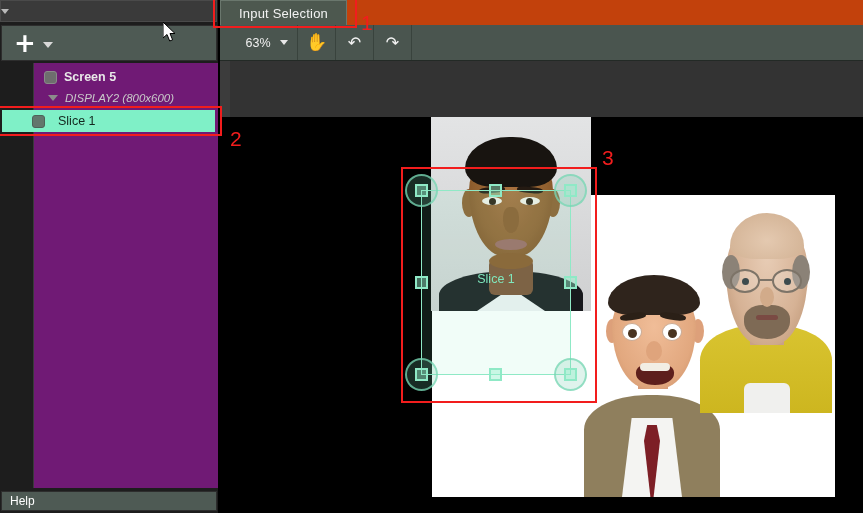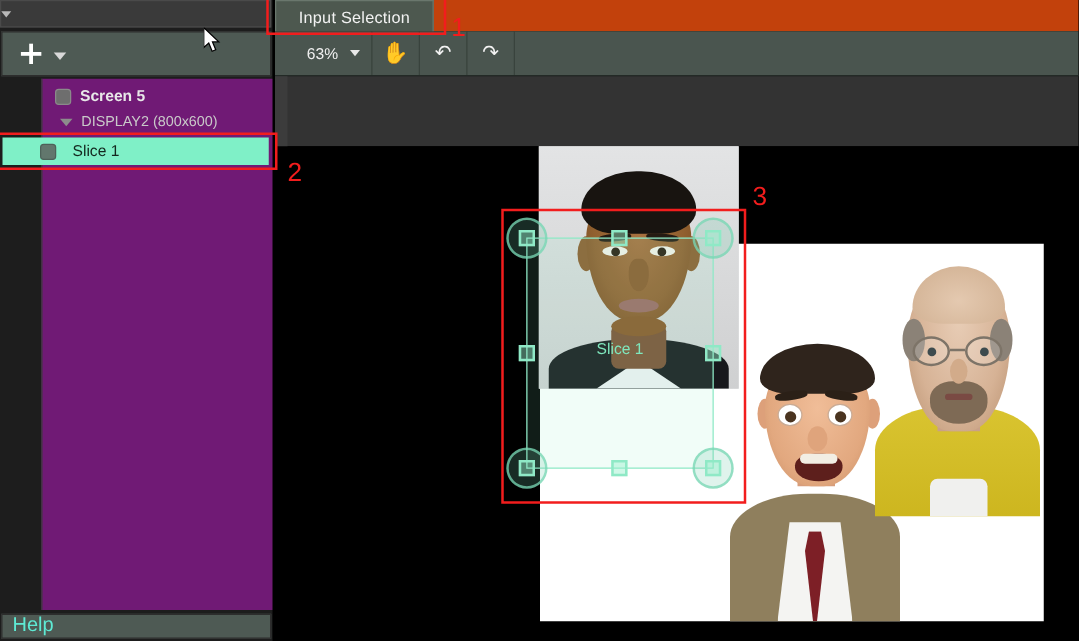--- a/index.html
+++ b/index.html
@@ -97,20 +97,21 @@
     flex: none;
   }
   .screen-label {
     color: #e8e8e8;
     font-size: 12.5px;
     font-weight: bold;
   }
   .tree-row.display {
     padding-left: 14px;
     height: 19px;
+    font-style: italic;
   }
   .tri {
     width: 0; height: 0;
     border-left: 5px solid transparent;
     border-right: 5px solid transparent;
     border-top: 6px solid #8c8c8c;
     margin-right: 7px;
     flex: none;
   }
   .display-label {
@@ -138,22 +139,22 @@
   #help-bar {
     position: absolute;
     left: 1px; top: 491px;
     width: 216px; height: 20px;
     background: #4e5a54;
     border: 1px solid #2d2d2d;
     display: flex;
     align-items: center;
   }
   #help-label {
-    color: #5eead4;
-    font-size: 16px;
+    color: #ffffff;
+    font-size: 12px;
     padding-left: 8px;
   }
   #sidebar-vsep {
     position: absolute;
     left: 218px; top: 0;
     width: 2px; height: 513px;
     background: #000;
   }
 
   

